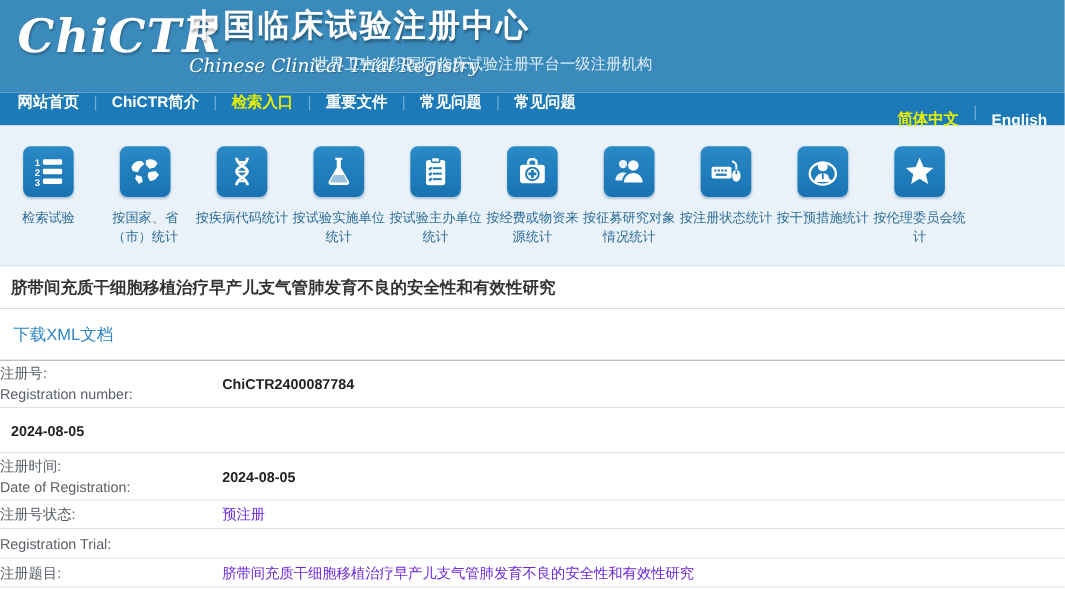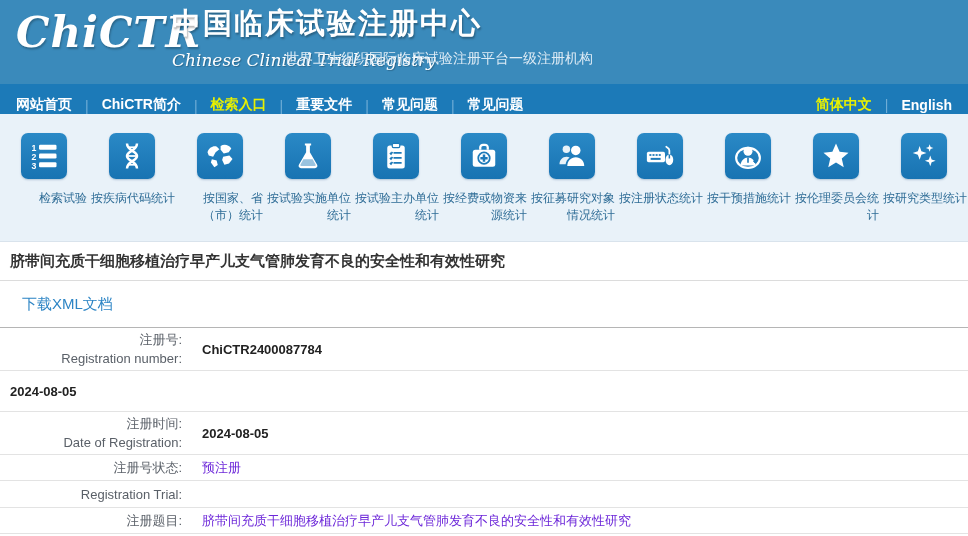--- a/index.html
+++ b/index.html
@@ -12,54 +12,54 @@
     font-style:italic; font-weight:bold; font-size:42px; letter-spacing:1px;
     text-shadow:1px 2px 2px rgba(0,0,0,.25); }
   .title-block { position:absolute; left:172px; top:4px; }
   .title-zh { font-family:"DejaVu Serif", serif; font-weight:bold; font-size:29px;
     letter-spacing:2px; text-shadow:1px 2px 2px rgba(0,0,0,.3); }
   .title-en { font-family:"DejaVu Serif", serif; font-style:italic; font-size:17px;
     margin-top:6px; text-shadow:1px 1px 1px rgba(0,0,0,.25); }
   .banner-sub { position:absolute; left:285px; top:50px; font-size:14px; color:#ddebf5; }
 
   
-  .nav { height:30px; background:#1c7ab8; display:flex; align-items:flex-end;
+  .nav { height:30px; background:#1c7ab8; display:flex; align-items:flex-start;
     padding:0 16px; font-size:14px; font-weight:bold; color:#fff; }
   .nav-item { cursor:pointer; white-space:nowrap; }
   .nav-item.active { color:#e8f000; }
   .nav-sep { color:#6fadd6; font-weight:normal; margin:0 13px; }
   .nav-right { margin-left:auto; display:flex; align-items:center; }
-  .lang-item { cursor:pointer; }
+  .lang-item { cursor:pointer;margin-top:16px; }
   .lang-item.active { color:#e8f000; }
 
   
   .toolbar { height:128px; background:#e9f2f9; border-bottom:1px solid #d9e3ec;
     display:flex; padding-top:19px; }
   .tool { width:88px; display:flex; flex-direction:column; align-items:center;
     cursor:pointer; }
   .tile { width:46px; height:46px; border-radius:7px;
     background:linear-gradient(#2a89c6,#1873b2);
     box-shadow:0 1px 2px rgba(0,60,110,.25);
     display:flex; align-items:center; justify-content:center; }
   .tile svg { width:30px; height:30px; }
   .tool-label { margin-top:11px; font-size:12px; line-height:17px; color:#2e6c96;
-    text-align:right; width:86px; }
+    text-align:center; width:86px; }
 
   
   .study-title { padding:10px 10px 9px; font-size:15px; font-weight:bold; color:#333;
     border-bottom:1px solid #dcdcdc; }
-  .xml-row { height:47px; display:flex; align-items:center; padding:0 22px;
+  .xml-row { height:47px; display:flex; align-items:center; padding:0 12px;
     border-bottom:1px solid #b5b5b5; }
   .xml-link { color:#2d85c5; font-size:15px; cursor:pointer; text-decoration:none; }
 
   .detail-table { width:100%; }
   .t-row { display:flex; align-items:center; border-bottom:1px solid #e3e3e3; }
   .t-row.tall { min-height:41px; }
   .t-row.short { min-height:26px; }
-  .t-label { width:192px; text-align:right; padding:2px 10px 2px 0; font-size:13px;
+  .t-label { width:192px; padding:2px 10px 2px 0; font-size:13px;
     line-height:19px; color:#5a6068; }
   .t-value { flex:1; padding-left:10px; font-size:13px; color:#6d28d9; }
   .t-row:nth-child(-n+3) .t-value { font-weight:bold; color:#222; }
 </style>
 </head>
 <body>
 
 <div class="banner">
   <div class="logo">ChiCTR</div>
   <div class="title-block">
@@ -102,46 +102,46 @@
             <rect x="8" y="17" width="14" height="4" rx="1"></rect>
           </g>
         </svg>
     </div>
     <div class="tool-label">检索试验</div>
   </div>
 
   <div class="tool">
     <div class="tile">
       <svg viewBox="0 0 24 24">
-          <g fill="none" stroke="#fff" stroke-width="2">
-            <path d="M8 2c0 6 8 6 8 10s-8 4-8 10"></path>
-            <path d="M16 2c0 6-8 6-8 10s8 4 8 10"></path>
-          </g>
-          <g stroke="#fff" stroke-width="1.4">
-            <line x1="9" y1="5" x2="15" y2="5"></line>
-            <line x1="8.5" y1="12" x2="15.5" y2="12"></line>
-            <line x1="9" y1="19" x2="15" y2="19"></line>
-          </g>
-        </svg>
-    </div>
-    <div class="tool-label">按疾病代码统计</div>
-  </div>
-
-  <div class="tool">
-    <div class="tile">
-      <svg viewBox="0 0 24 24">
           <g fill="#fff">
             <path d="M2 9c1-3.5 4.5-5.5 7.5-4.5l2 2-3 2.5-2 3.5-3.5-1z"></path>
             <path d="M12.5 4c3-1.8 6.5-.8 8.5 2l-2 3-4 1-2.5-3z"></path>
             <path d="M14.5 12.5l5-1 2.5 2.8-2.8 3.7-3.7 1-1.8-3.8z"></path>
             <path d="M5.5 14.5l3.8 1 .9 3.7-2.7 1.8-2.8-3.8z"></path>
           </g>
         </svg>
     </div>
     <div class="tool-label">按国家、省（市）统计</div>
+  </div>
+
+  <div class="tool">
+    <div class="tile">
+      <svg viewBox="0 0 24 24">
+          <g fill="none" stroke="#fff" stroke-width="2">
+            <path d="M8 2c0 6 8 6 8 10s-8 4-8 10"></path>
+            <path d="M16 2c0 6-8 6-8 10s8 4 8 10"></path>
+          </g>
+          <g stroke="#fff" stroke-width="1.4">
+            <line x1="9" y1="5" x2="15" y2="5"></line>
+            <line x1="8.5" y1="12" x2="15.5" y2="12"></line>
+            <line x1="9" y1="19" x2="15" y2="19"></line>
+          </g>
+        </svg>
+    </div>
+    <div class="tool-label">按疾病代码统计</div>
   </div>
 
   <div class="tool">
     <div class="tile">
       <svg viewBox="0 0 24 24">
           <path fill="#fff" d="M9.5 2h5v1.5h-1V9l5.8 10a1.9 1.9 0 0 1-1.7 2.8H6.4A1.9 1.9 0 0 1 4.7 19L10.5 9V3.5h-1z"></path>
           <path fill="#1d7ab9" d="M8.3 14.5h7.4l2.3 4.2a.9.9 0 0 1-.8 1.3H6.8a.9.9 0 0 1-.8-1.3z" opacity=".45"></path>
         </svg>
     </div>
     <div class="tool-label">按试验实施单位统计</div>
@@ -226,32 +226,20 @@
 
   <div class="tool">
     <div class="tile">
       <svg viewBox="0 0 24 24">
           <path fill="#fff" d="M12 2l2.9 6.6 7.1.7-5.4 4.7 1.6 7-6.2-3.8-6.2 3.8 1.6-7L2 9.3l7.1-.7z"></path>
         </svg>
     </div>
     <div class="tool-label">按伦理委员会统计</div>
   </div>
 
-  <div class="tool">
-    <div class="tile">
-      <svg viewBox="0 0 24 24">
-          <g fill="#fff">
-            <path d="M8.5 4l1.4 4.1L14 9.5l-4.1 1.4L8.5 15l-1.4-4.1L3 9.5l4.1-1.4z"></path>
-            <path d="M17 11.5l1.1 3.2 3.2 1.1-3.2 1.1-1.1 3.2-1.1-3.2-3.2-1.1 3.2-1.1z"></path>
-            <path d="M16.5 2.5l.8 2.2 2.2.8-2.2.8-.8 2.2-.8-2.2-2.2-.8 2.2-.8z"></path>
-          </g>
-        </svg>
-    </div>
-    <div class="tool-label">按研究类型统计</div>
-  </div>
 
 </div>
 
 <div class="study-title">脐带间充质干细胞移植治疗早产儿支气管肺发育不良的安全性和有效性研究</div>
 
 <div class="xml-row">
   <a class="xml-link">下载XML文档</a>
 </div>
 
 <div class="detail-table">

